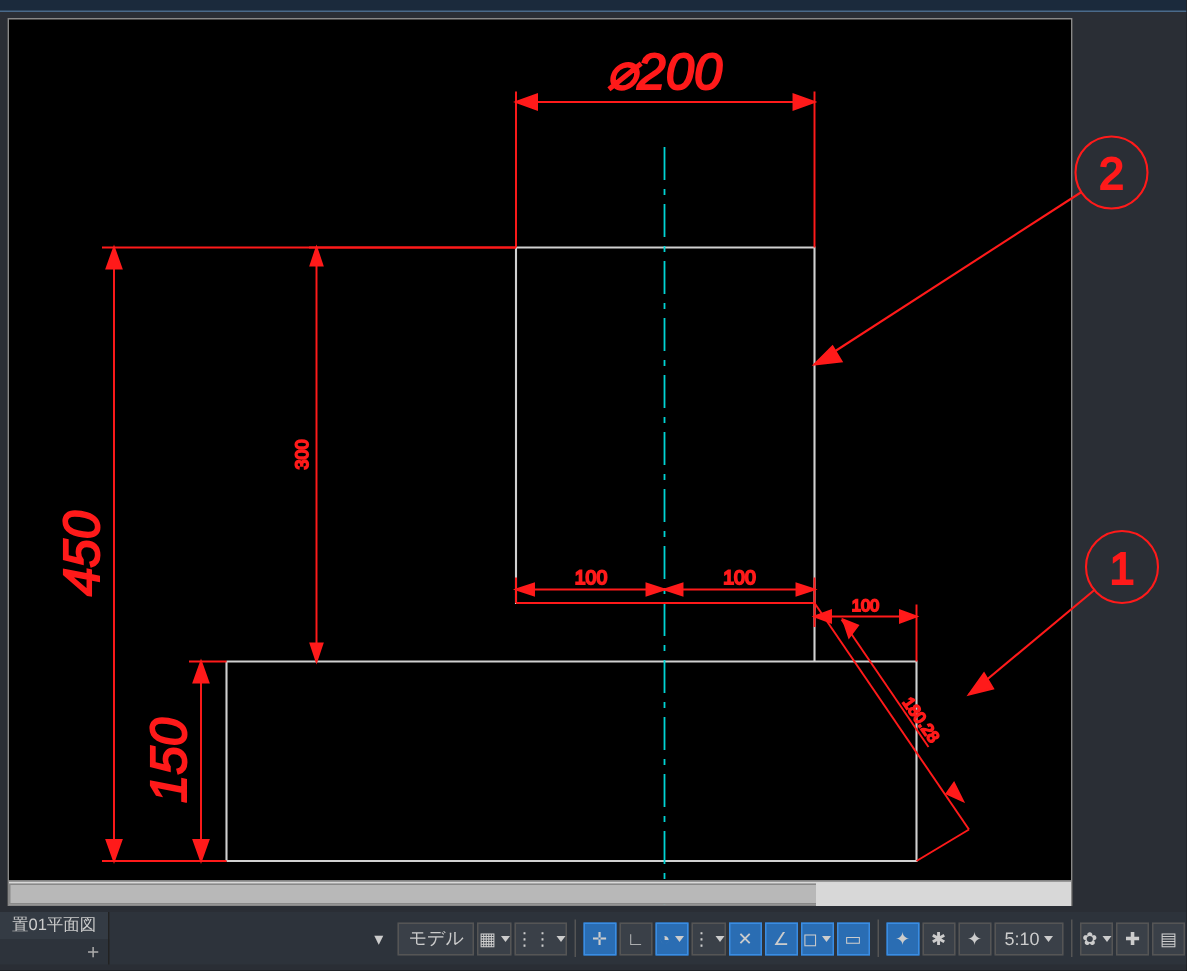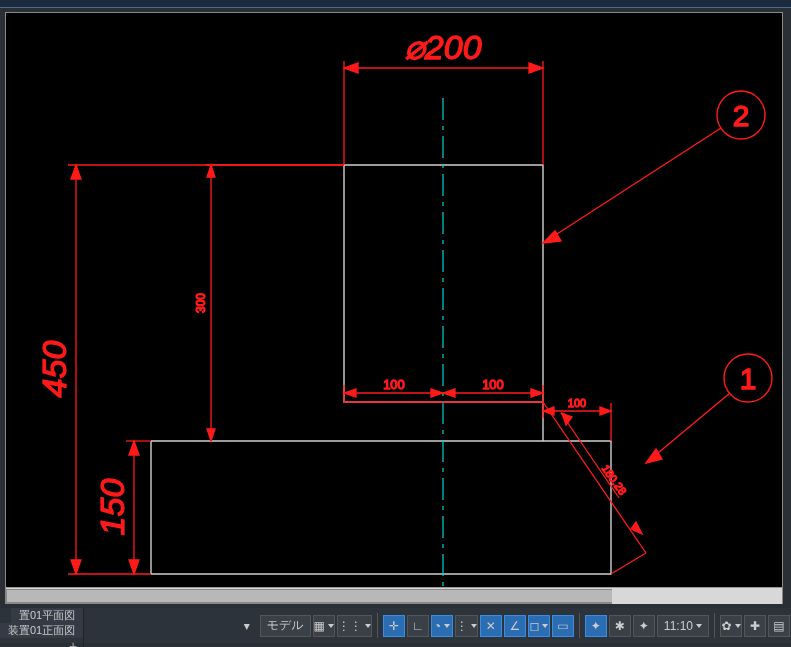--- a/index.html
+++ b/index.html
@@ -1,19 +1,19 @@
 <!DOCTYPE html>
 <html><head>
 <meta charset="utf-8">
 <style>
   * { box-sizing: border-box; margin: 0; padding: 0; }
   html, body { width: 791px; height: 647px; background: #2a2e35; font-family: Arial, sans-serif; overflow: hidden; }
   .titlebar { height: 8px; background: #1b2a3c; border-bottom: 1px solid #4a6a8a; }
   .canvas-wrap { position: relative; width: 791px; height: 600px; background: #2a2e35; }
-  .canvas { position: absolute; top: 4px; left: 5px; width: 778px; height: 592px; background: #000; border: 1px solid #888; }
+  .canvas { position: absolute; top: 4px; left: 5px; width: 710px; height: 592px; background: #000; border: 1px solid #888; }
   svg { position: absolute; top: 0; left: 0; }
   .scrollh { position: absolute; left: 0; right: 0; bottom: 0; height: 16px; background: #d8d8d8; border-top:1px solid #999; }
   .scrollh .thumb { position:absolute; left:0; top:1px; height:14px; width:610px; background:#b8b8b8; border:1px solid #888;}
   .scrollh .cap { position:absolute; right:0; top:0; height:16px; width:170px; background:#d8d8d8;}
   .statusbar { position: relative; width: 791px; height: 35px; background: #2d333b; display: flex; align-items: center; color: #ccc; font-size: 11px; }
   .tabs { display: flex; align-items: flex-end; height: 100%; flex-direction: column; }
   .tab { display:flex; align-items:center; padding: 0 8px; height:100%; background:#343b44; border-right:1px solid #222;}
   .tab.add { background: transparent; color:#aaa; font-size:14px; padding:0 6px;}
   .sep { flex: 0 0 1px; height: 70%; background:#555; margin:0 4px;}
   .sbtn { display:flex; align-items:center; justify-content:center; height:22px; min-width:22px; margin:0 1px; color:#ccc; font-size:12px;}
@@ -138,23 +138,20 @@
       <div class="cap"></div>
     </div>
   </div>
 </div>
 
 <div class="statusbar">
   <div class="tabs">
     <div class="tab">
       <span>置01平面図</span>
     </div>
-    <div class="tab">
-      <span>装置01正面図</span>
-    </div>
     <div class="tab add">
       <span>+</span>
     </div>
   </div>
 
   <div class="grow"></div>
 
   <div class="sbtn flat">
     <span>▾</span>
   </div>
@@ -208,21 +205,21 @@
       <span>✦</span>
     </div>
   <div class="sbtn gray">
       <span>✱</span>
     </div>
   <div class="sbtn gray">
       <span>✦</span>
     </div>
 
   <div class="sbtn gray" style="padding:0 6px">
-    <span>11:10</span>
+    <span>5:10</span>
     <span class="tri"></span>
   </div>
 
   <div class="sep"></div>
 
   <div class="sbtn gray">
       <span>✿</span>
       <span class="tri"></span>
     </div>
   <div class="sbtn gray">

